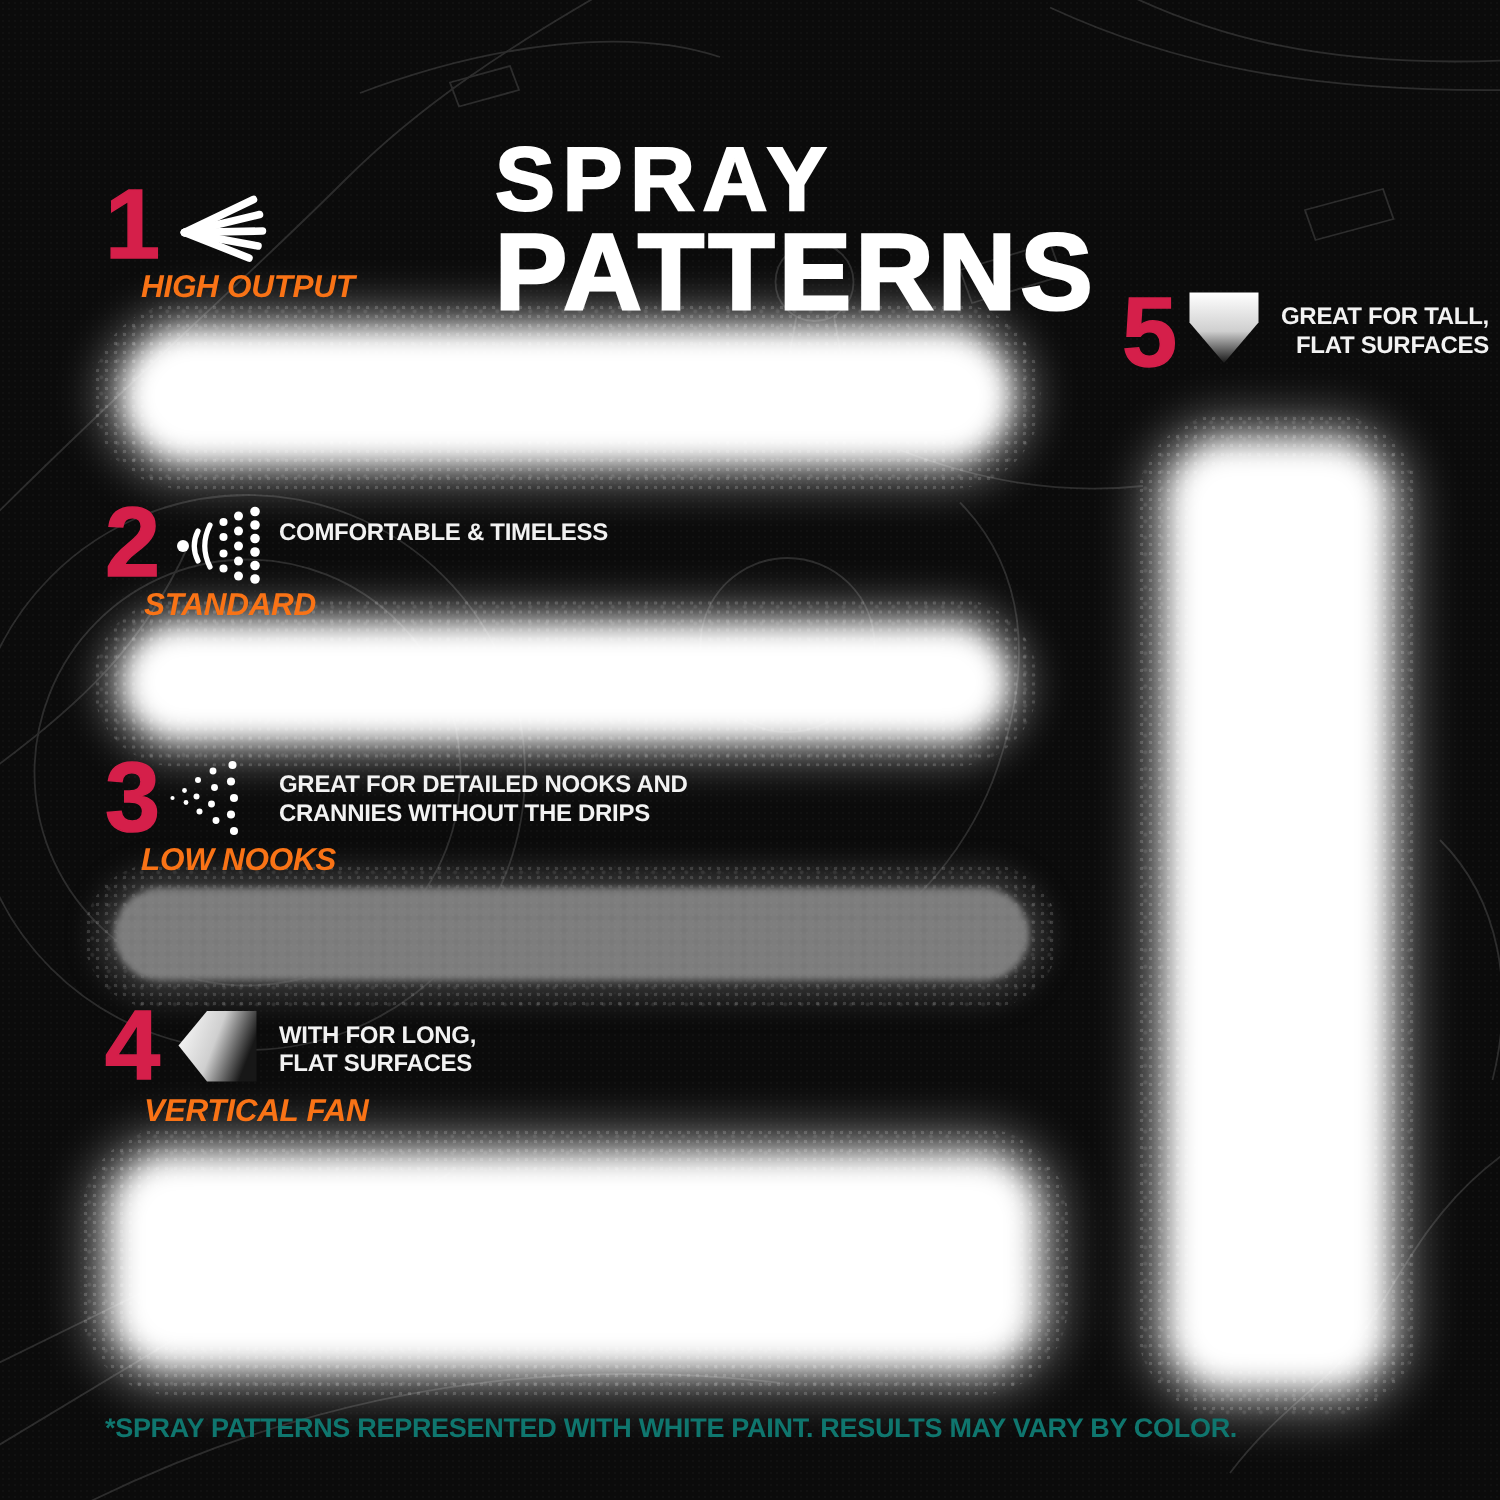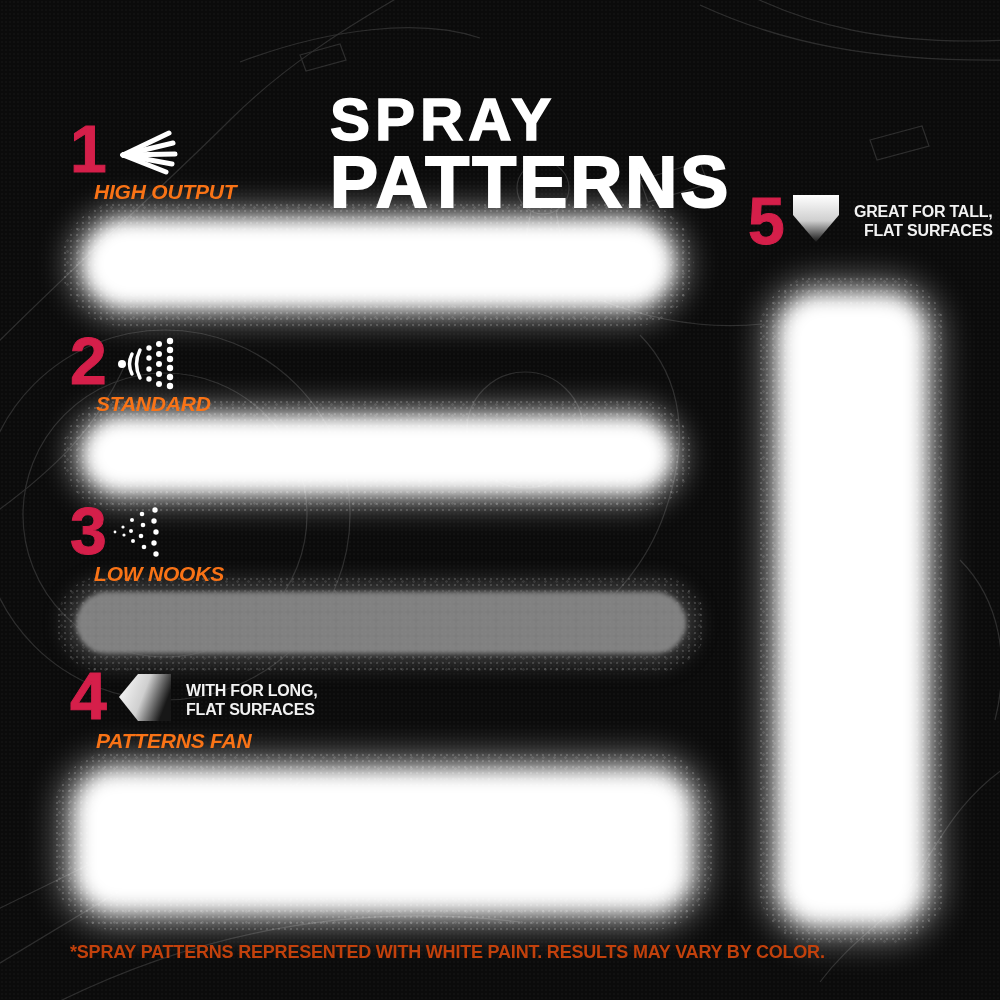--- a/index.html
+++ b/index.html
@@ -83,21 +83,21 @@
     position:absolute;left:24px;top:64px;
     color:#f97316;font-size:21px;font-weight:bold;font-style:italic;
     letter-spacing:-.2px;white-space:nowrap;
   }
   #item-2 .label{left:26px;}
   #item-4 .label{left:26px;top:66px;}
   #item-5 .label{left:16px;top:62px;}
   
   .footnote{
     position:absolute;left:70px;top:942px;
-    color:#c2410c;font-size:18px;font-weight:bold;letter-spacing:-.2px;
+    color:#0f766e;font-size:18px;font-weight:bold;letter-spacing:-.2px;
     white-space:nowrap;
   }
 </style>
 </head>
 <body>
 
 <svg id="lineart" viewBox="0 0 1000 1000" fill="none" stroke="#484848" stroke-width="1.2">
   <path d="M-20,360 C90,250 160,190 230,120 C280,70 340,30 420,-15"></path>
   <path d="M-15,520 C55,470 95,430 125,365"></path>
   <path d="M240,62 C330,28 420,18 480,38"></path>
@@ -172,20 +172,21 @@
       <circle cx="43" cy="48" r="3"></circle>
       <circle cx="54" cy="5" r="3.2"></circle>
         <circle cx="54" cy="14" r="3.2"></circle>
       <circle cx="54" cy="23" r="3.2"></circle>
         <circle cx="54" cy="32" r="3.2"></circle>
       <circle cx="54" cy="41" r="3.2"></circle>
         <circle cx="54" cy="50" r="3.2"></circle>
     </svg>
   </div>
   <div class="desc">
+    <div>COMFORTABLE &amp; TIMELESS</div>
   </div>
   <div class="label">STANDARD</div>
 </div>
 
 <div class="item" id="item-3">
   <div class="num">3</div>
   <div class="icon">
     <svg viewBox="0 0 66 58" width="66" height="58" fill="#fff">
       <circle cx="5" cy="28" r="1.4"></circle>
       <circle cx="13" cy="23" r="1.6"></circle>
@@ -197,20 +198,24 @@
         <circle cx="33" cy="21" r="2.3"></circle>
       <circle cx="31" cy="32" r="2.3"></circle>
         <circle cx="34" cy="43" r="2.3"></circle>
       <circle cx="45" cy="6" r="2.7"></circle>
         <circle cx="44" cy="17" r="2.7"></circle>
       <circle cx="46" cy="28" r="2.7"></circle>
         <circle cx="44" cy="39" r="2.7"></circle>
       <circle cx="46" cy="50" r="2.7"></circle>
     </svg>
   </div>
+  <div class="desc">
+    <div>GREAT FOR DETAILED NOOKS AND</div>
+    <div>CRANNIES WITHOUT THE DRIPS</div>
+  </div>
   <div class="label">LOW NOOKS</div>
 </div>
 
 <div class="item" id="item-4">
   <div class="num">4</div>
   <div class="icon">
     <svg viewBox="0 0 58 54" width="58" height="54">
       <defs>
         <linearGradient id="g4" x1="0" y1="0" x2="1" y2="0.35">
           <stop offset="0" stop-color="#ffffff"></stop>
@@ -218,21 +223,21 @@
           <stop offset="1" stop-color="#171717"></stop>
         </linearGradient>
       </defs>
       <polygon points="55,3 55,50 22,50 3,26 22,3" fill="url(#g4)"></polygon>
     </svg>
   </div>
   <div class="desc">
     <div>WITH FOR LONG,</div>
     <div>FLAT SURFACES</div>
   </div>
-  <div class="label">PATTERNS FAN</div>
+  <div class="label">VERTICAL FAN</div>
 </div>
 
 <div class="item" id="item-5">
   <div class="num">5</div>
   <div class="icon">
     <svg viewBox="0 0 54 54" width="54" height="54">
       <defs>
         <linearGradient id="g5" x1="0" y1="0" x2="0" y2="1">
           <stop offset="0" stop-color="#ffffff"></stop>
           <stop offset="0.55" stop-color="#cfcfcf"></stop>

